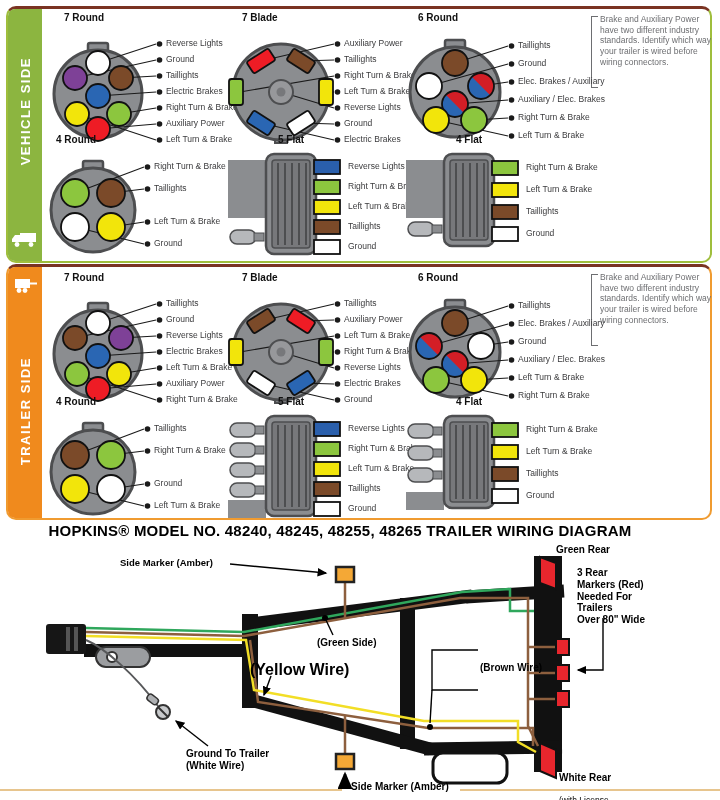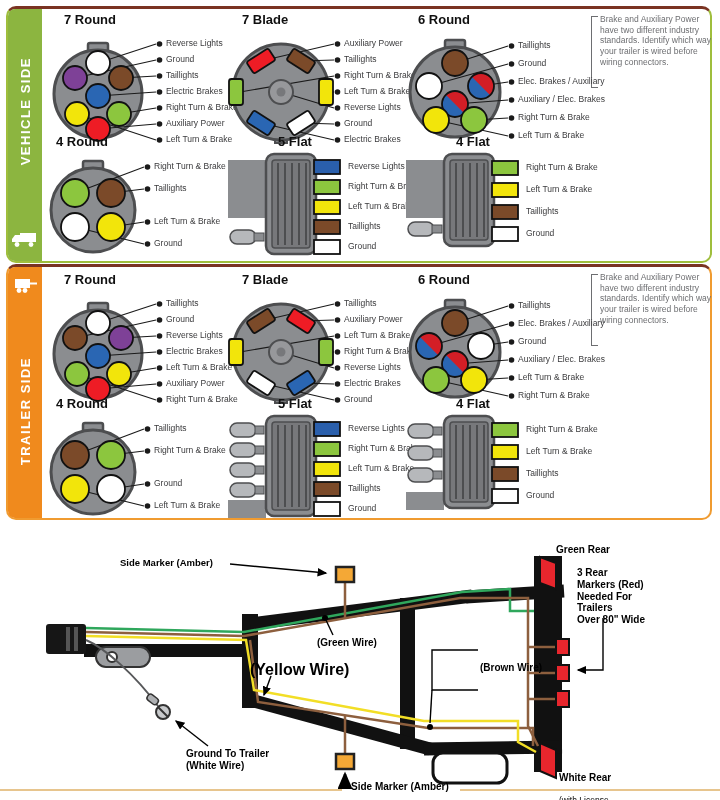--- a/index.html
+++ b/index.html
@@ -8,21 +8,21 @@
   .panel{position:absolute;left:6px;width:706px;background:#fff;border-radius:10px;box-sizing:border-box;}
   #panel-vehicle{top:6px;height:257px;border:2px solid #9FBE3C;border-top:3px solid #7A3322;}
   #panel-trailer{top:264px;height:256px;border:2px solid #F09B30;border-top:3px solid #7A3322;}
   .side{position:absolute;left:0;top:0;bottom:0;width:34px;display:flex;flex-direction:column;
         align-items:center;border-radius:7px 0 0 7px;}
   #panel-vehicle .side{background:#8CB540;}
   #panel-trailer .side{background:#F08A1D;}
   .side-label{writing-mode:vertical-rl;transform:rotate(180deg);color:#fff;font-weight:bold;
         font-size:13px;letter-spacing:1.5px;white-space:nowrap;}
   .conn{position:absolute;}
-  .conn-title{font-weight:bold;font-size:13px;color:#101010;height:16px;margin-bottom:2px;}
+  .conn-title{font-weight:bold;font-size:10px;color:#101010;height:16px;margin-bottom:2px;}
   .conn-row{display:flex;}
   .labels{position:relative;width:104px;}
   .lab{position:absolute;left:2px;white-space:nowrap;font-size:8.5px;color:#3A3A3C;}
   .note{position:absolute;left:600px;width:112px;font-size:8.5px;color:#6D6E71;line-height:1.25;}
   .note::before{content:"";position:absolute;left:-9px;top:2px;width:6px;height:70px;
         border-left:1px solid #6D6E71;border-top:1px solid #6D6E71;border-bottom:1px solid #6D6E71;}
   .diagram-title{position:absolute;top:522px;left:20px;width:640px;text-align:center;
         font-size:15px;font-weight:bold;color:#000;letter-spacing:0.2px;}
   .dlabel{position:absolute;font-weight:bold;color:#000;white-space:pre-line;line-height:1.18;}
   .dlabel .sub{font-weight:normal;font-size:8.5px;white-space:pre-line;}
@@ -517,20 +517,21 @@
           <div class="labels" style="height:96px">
             <div class="lab" style="top:10px">Right Turn &amp; Brake</div>
             <div class="lab" style="top:32px">Left Turn &amp; Brake</div>
             <div class="lab" style="top:54px">Taillights</div>
             <div class="lab" style="top:76px">Ground</div>
           </div>
         </div>
       </div>
     </div>
 
+  <div class="diagram-title">HOPKINS® MODEL NO. 48240, 48245, 48255, 48265 TRAILER WIRING DIAGRAM</div>
 
   <svg id="diagram-svg" width="720" height="260" viewBox="0 0 720 260">
     <defs>
       <marker id="ah" markerWidth="8" markerHeight="8" refX="6" refY="3" orient="auto">
         <path d="M0,0 L7,3 L0,6 Z" fill="#000"></path>
       </marker>
     </defs>
 
     <g>
       <rect x="84" y="104" width="168" height="13" fill="#111"></rect>
@@ -594,21 +595,21 @@
 
   <div class="dlabel" id="lbl-marker-front">
     <div>Side Marker (Amber)</div>
   </div>
   <div class="dlabel" id="lbl-right-rear">Green Rear</div>
   <div class="dlabel" id="lbl-rear-markers">3 Rear
 Markers (Red)
 Needed For
 Trailers
 Over 80" Wide</div>
-  <div class="dlabel" id="lbl-green-wire">(Green Wire)</div>
+  <div class="dlabel" id="lbl-green-wire">(Green Side)</div>
   <div class="dlabel" id="lbl-yellow-wire">(Yellow Wire)</div>
   <div class="dlabel" id="lbl-brown-wire">(Brown Wire)</div>
   <div class="dlabel" id="lbl-ground">Ground To Trailer
 (White Wire)</div>
   <div class="dlabel" id="lbl-marker-bottom">Side Marker (Amber)</div>
   <div class="dlabel" id="lbl-left-rear">
     <div>White Rear</div>
     <div class="sub">(with License
 Plate Bracket)</div>
   </div>

